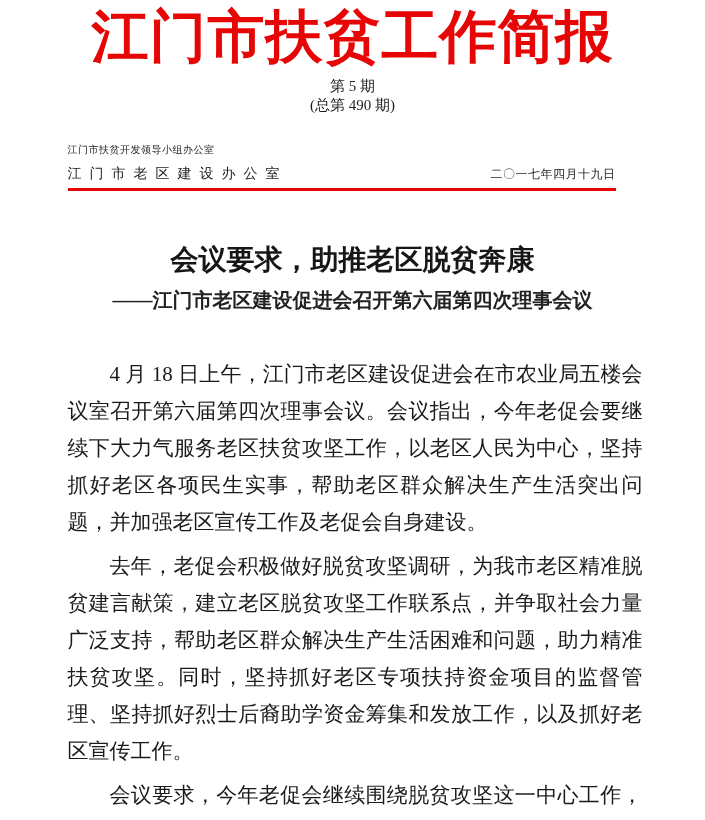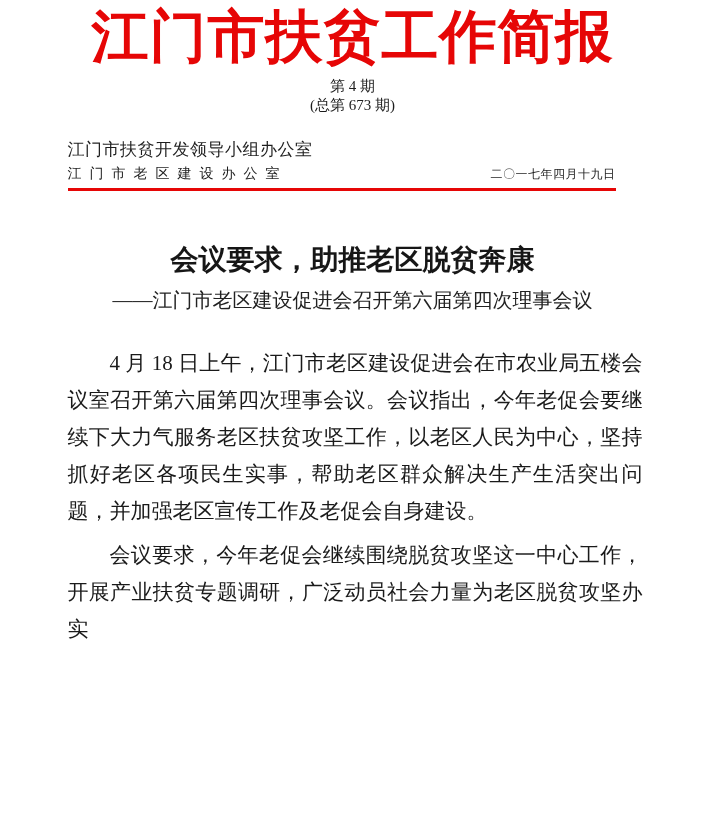--- a/index.html
+++ b/index.html
@@ -30,21 +30,21 @@
     text-align: center;
     font-size: 15px;
     line-height: 19px;
     color: #1d1d1d;
   }
   .issue-line.first { margin-top: 9px; }
   .org-block {
     margin: 26px 87px 0 65px; 
   }
   .org-line1 {
-    font-size: 17px;
+    font-size: 10px;
     line-height: 17px;
     letter-spacing: 0.5px;
     color: #1d1d1d;
     margin-top: 12px;
   }
   .org-row {
     margin-top: 7px;
     display: flex;
     justify-content: space-between;
     align-items: baseline;
@@ -75,67 +75,68 @@
     line-height: 34px;
     font-weight: bold;
     color: #161616;
     white-space: nowrap;
   }
   .article-subtitle {
     margin-top: 12px;
     text-align: center;
     font-size: 20px;
     line-height: 22px;
-    font-weight: normal;
+    font-weight: bold;
     color: #222222;
     white-space: nowrap;
   }
   .body-text {
     margin: 0 65px; 
     width: 575px;
   }
   .body-text p {
     margin-top: 7px;
     font-size: 21px;
     line-height: 37px;
     text-align: justify;
     text-indent: 2em;
     color: #1a1a1a;
   }
-  .body-text p.lead { margin-top: 34px; }
+  .body-text p.lead { margin-top: 45px; }
   .body-text p.cut {
     text-align-last: justify; 
   }
 </style>
 </head>
 <body>
 
 <div class="page">
 
   <header>
     <h1 class="masthead-title">江门市扶贫工作简报</h1>
 
-    <div class="issue-line first">第 4 期</div>
+    <div class="issue-line first">第 5 期</div>
 
-    <div class="issue-line">(总第 673 期)</div>
+    <div class="issue-line">(总第 490 期)</div>
 
     <div class="org-block">
       <div class="org-line1">江门市扶贫开发领导小组办公室</div>
       <div class="org-row">
         <span class="org-line2">江门市老区建设办公室</span>
         <span class="issue-date">二〇一七年四月十九日</span>
       </div>
       <div class="red-rule"></div>
     </div>
   </header>
 
   <main>
     <h2 class="article-title">会议要求，助推老区脱贫奔康</h2>
 
     <h3 class="article-subtitle">——江门市老区建设促进会召开第六届第四次理事会议</h3>
 
     <div class="body-text">
       <p class="lead">4 月 18 日上午，江门市老区建设促进会在市农业局五楼会议室召开第六届第四次理事会议。会议指出，今年老促会要继续下大力气服务老区扶贫攻坚工作，以老区人民为中心，坚持抓好老区各项民生实事，帮助老区群众解决生产生活突出问题，并加强老区宣传工作及老促会自身建设。</p>
+      <p>去年，老促会积极做好脱贫攻坚调研，为我市老区精准脱贫建言献策，建立老区脱贫攻坚工作联系点，并争取社会力量广泛支持，帮助老区群众解决生产生活困难和问题，助力精准扶贫攻坚。同时，坚持抓好老区专项扶持资金项目的监督管理、坚持抓好烈士后裔助学资金筹集和发放工作，以及抓好老区宣传工作。</p>
       <p class="cut">会议要求，今年老促会继续围绕脱贫攻坚这一中心工作，开展产业扶贫专题调研，广泛动员社会力量为老区脱贫攻坚办实</p>
     </div>
   </main>
 
 </div>
 
 </body></html>

